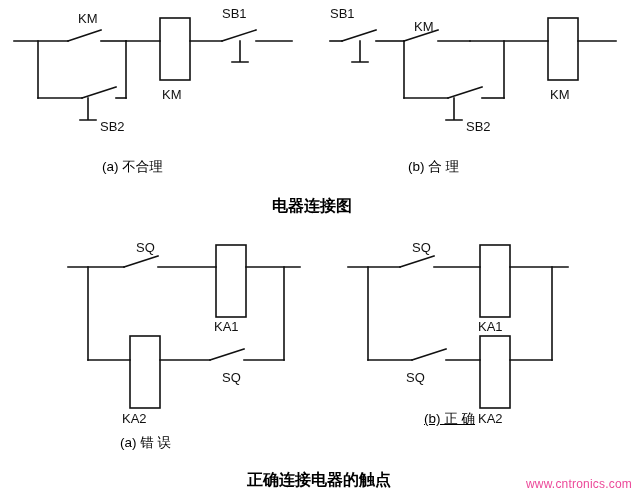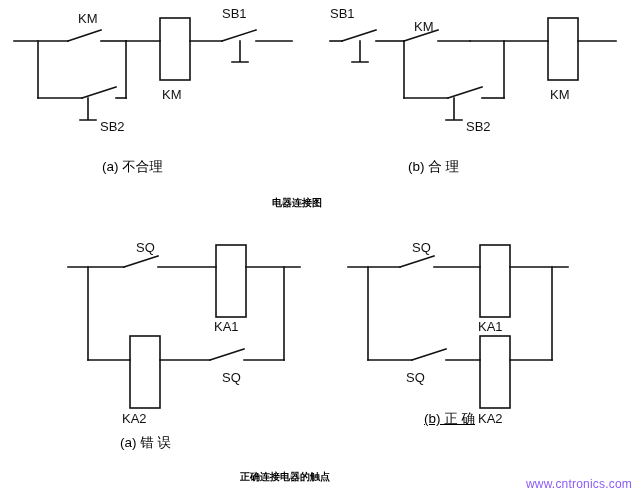--- a/index.html
+++ b/index.html
@@ -20,30 +20,30 @@
     white-space:nowrap;
     color:#111;
   }
   .cap {
     position:absolute;
     font-size:13.5px;
     white-space:nowrap;
   }
   .title {
     position:absolute;
-    font-size:10px;
+    font-size:16px;
     font-weight:bold;
     white-space:nowrap;
   }
   .watermark {
     position:absolute;
     right:8px;
     bottom:4px;
     font-size:12px;
-    color:#8b5cf6;
+    color:#ec4899;
     letter-spacing:0.2px;
   }
 </style>
 </head>
 <body>
 
 <svg class="canvas" width="640" height="495" viewBox="0 0 640 495" stroke="#111111" fill="none" stroke-width="1.6" stroke-linecap="square">
 
   <g>
 
@@ -159,15 +159,15 @@
 <div class="lbl" style="left:122px; top:412px;">KA2</div>
 
 <div class="lbl" style="left:412px; top:241px;">SQ</div>
 <div class="lbl" style="left:478px; top:320px;">KA1</div>
 <div class="lbl" style="left:406px; top:371px;">SQ</div>
 <div class="lbl" style="left:478px; top:412px;">KA2</div>
 
 <div class="cap" style="left:120px; top:434px;text-align:center;">(a) 错 误</div>
 <div class="cap" style="left:424px; top:410px;text-decoration:underline;">(b) 正 确</div>
 
-<div class="title" style="left:240px; top:470px;">正确连接电器的触点</div>
+<div class="title" style="left:247px; top:470px;">正确连接电器的触点</div>
 
 <div class="watermark">www.cntronics.com</div>
 
 </body></html>

